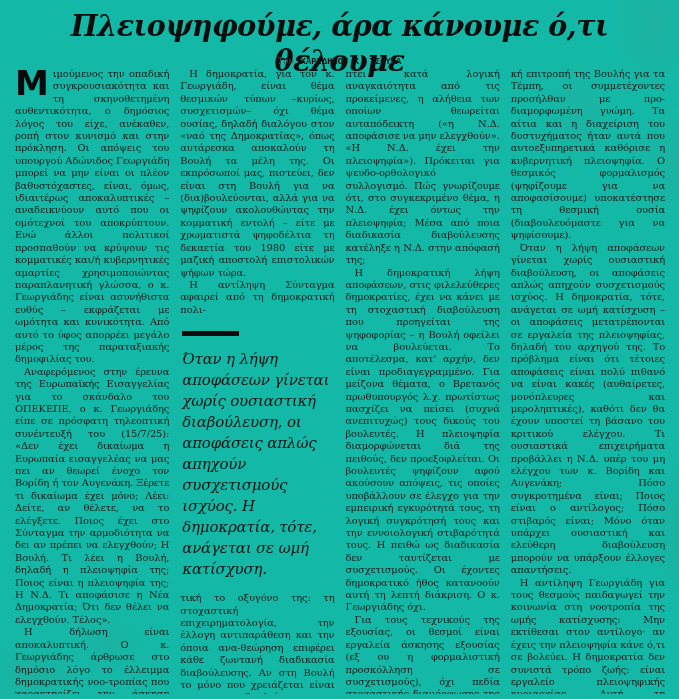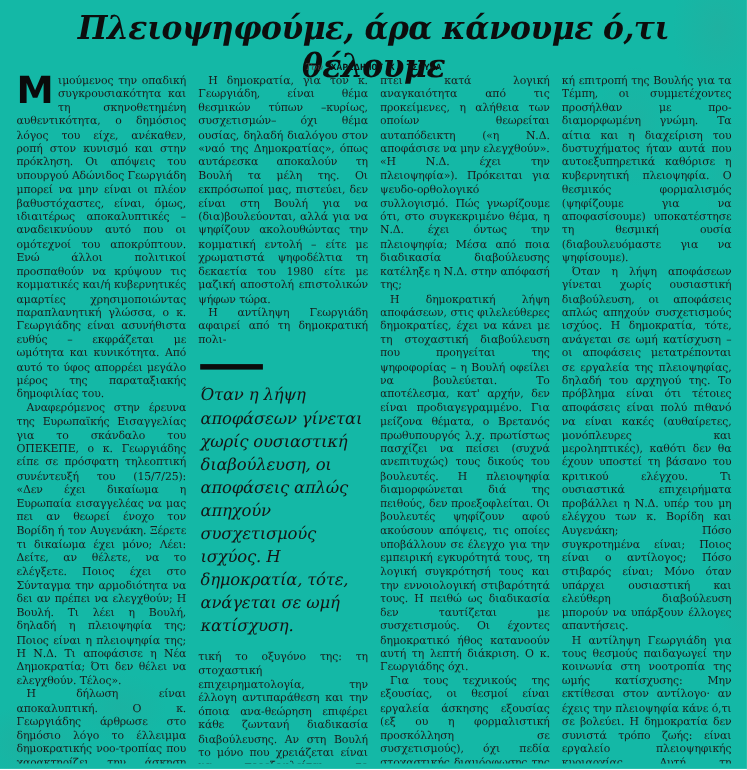--- a/index.html
+++ b/index.html
@@ -69,21 +69,21 @@
     <div class="col">
       <p class="para">
         <span class="dropcap">Μ</span><b class="lead-word">ιμούμενος</b><span> την οπαδική συγκρουσιακότητα και τη σκηνοθετημένη αυθεντικότητα, ο δημόσιος λόγος του είχε, ανέκαθεν, ροπή στον κυνισμό και στην πρόκληση. Οι απόψεις του υπουργού Αδώνιδος Γεωργιάδη μπορεί να μην είναι οι πλέον βαθυστόχαστες, είναι, όμως, ιδιαιτέρως αποκαλυπτικές – αναδεικνύουν αυτό που οι ομότεχνοί του αποκρύπτουν. Ενώ άλλοι πολιτικοί προσπαθούν να κρύψουν τις κομματικές και/ή κυβερνητικές αμαρτίες χρησιμοποιώντας παραπλανητική γλώσσα, ο κ. Γεωργιάδης είναι ασυνήθιστα ευθύς – εκφράζεται με ωμότητα και κυνικότητα. Από αυτό το ύφος απορρέει μεγάλο μέρος της παραταξιακής δημοφιλίας του.</span>
       </p>
       <p class="para indent">Αναφερόμενος στην έρευνα της Ευρωπαϊκής Εισαγγελίας για το σκάνδαλο του ΟΠΕΚΕΠΕ, ο κ. Γεωργιάδης είπε σε πρόσφατη τηλεοπτική συνέντευξή του (15/7/25): «Δεν έχει δικαίωμα η Ευρωπαία εισαγγελέας να μας πει αν θεωρεί ένοχο τον Βορίδη ή τον Αυγενάκη. Ξέρετε τι δικαίωμα έχει μόνο; Λέει: Δείτε, αν θέλετε, να το ελέγξετε. Ποιος έχει στο Σύνταγμα την αρμοδιότητα να δει αν πρέπει να ελεγχθούν; Η Βουλή. Τι λέει η Βουλή, δηλαδή η πλειοψηφία της; Ποιος είναι η πλειοψηφία της; Η Ν.Δ. Τι αποφάσισε η Νέα Δημοκρατία; Ότι δεν θέλει να ελεγχθούν. Τέλος».</p>
       <p class="para indent">Η δήλωση είναι αποκαλυπτική. Ο κ. Γεωργιάδης άρθρωσε στο δημόσιο λόγο το έλλειμμα δημοκρατικής νοο-τροπίας που χαρακτηρίζει την άσκηση εξουσίας του κόμματός του και, ευρύτερα, των κυβερνητικών κομμάτων στην Ελλάδα. Όταν οι κυβερνητικές πράξεις ελέγχονται, τα αντίστοιχα κόμματα αμύνονται, ενεργοποιώντας ανακλαστικά τον αυταρχικό φορμαλισμό.</p>
     </div>
 
     <div class="col">
       <p class="para indent">Η δημοκρατία, για τον κ. Γεωργιάδη, είναι θέμα θεσμικών τύπων –κυρίως, συσχετισμών– όχι θέμα ουσίας, δηλαδή διαλόγου στον «ναό της Δημοκρατίας», όπως αυτάρεσκα αποκαλούν τη Βουλή τα μέλη της. Οι εκπρόσωποί μας, πιστεύει, δεν είναι στη Βουλή για να (δια)βουλεύονται, αλλά για να ψηφίζουν ακολουθώντας την κομματική εντολή – είτε με χρωματιστά ψηφοδέλτια τη δεκαετία του 1980 είτε με μαζική αποστολή επιστολικών ψήφων τώρα.</p>
-      <p class="para indent">Η αντίληψη Γεωργιάδη αφαιρεί από τη δημοκρατική πολι-</p>
+      <p class="para indent">Η αντίληψη Σύνταγμα αφαιρεί από τη δημοκρατική πολι-</p>
       <div class="quote-rule"></div>
       <div class="pullquote">Όταν η λήψη αποφάσεων γίνεται χωρίς ουσιαστική διαβούλευση, οι αποφάσεις απλώς απηχούν συσχετισμούς ισχύος. Η δημοκρατία, τότε, ανάγεται σε ωμή κατίσχυση.</div>
       <p class="para">τική το οξυγόνο της: τη στοχαστική επιχειρηματολογία, την έλλογη αντιπαράθεση και την όποια ανα-θεώρηση επιφέρει κάθε ζωντανή διαδικασία διαβούλευσης. Αν στη Βουλή το μόνο που χρειάζεται είναι να προεξοφλείται το αποτέλεσμα της λήψης αποφάσεων με βάση τους αριθμητικούς συσχετισμούς των τελευταίων εκλογών, δεν χρειάζεται καν η Βουλή – αρκούν οι αλγόριθμοι.</p>
 
     </div>
 
     <div class="col">
       <p class="para">πτει κατά λογική αναγκαιότητα από τις προκείμενες, η αλήθεια των οποίων θεωρείται αυταπόδεικτη («η Ν.Δ. αποφάσισε να μην ελεγχθούν». «Η Ν.Δ. έχει την πλειοψηφία»). Πρόκειται για ψευδο-ορθολογικό συλλογισμό. Πώς γνωρίζουμε ότι, στο συγκεκριμένο θέμα, η Ν.Δ. έχει όντως την πλειοψηφία; Μέσα από ποια διαδικασία διαβούλευσης κατέληξε η Ν.Δ. στην απόφασή της;</p>
       <p class="para indent">Η δημοκρατική λήψη αποφάσεων, στις φιλελεύθερες δημοκρατίες, έχει να κάνει με τη στοχαστική διαβούλευση που προηγείται της ψηφοφορίας – η Βουλή οφείλει να βουλεύεται. Το αποτέλεσμα, κατ' αρχήν, δεν είναι προδιαγεγραμμένο. Για μείζονα θέματα, ο Βρετανός πρωθυπουργός λ.χ. πρωτίστως πασχίζει να πείσει (συχνά ανεπιτυχώς) τους δικούς του βουλευτές. Η πλειοψηφία διαμορφώνεται διά της πειθούς, δεν προεξοφλείται. Οι βουλευτές ψηφίζουν αφού ακούσουν απόψεις, τις οποίες υποβάλλουν σε έλεγχο για την εμπειρική εγκυρότητά τους, τη λογική συγκρότησή τους και την εννοιολογική στιβαρότητά τους. Η πειθώ ως διαδικασία δεν ταυτίζεται με συσχετισμούς. Οι έχοντες δημοκρατικό ήθος κατανοούν αυτή τη λεπτή διάκριση. Ο κ. Γεωργιάδης όχι.</p>
       <p class="para indent">Για τους τεχνικούς της εξουσίας, οι θεσμοί είναι εργαλεία άσκησης εξουσίας (εξ ου η φορμαλιστική προσκόλληση σε συσχετισμούς), όχι πεδία στοχαστικής διαμόρφωσης της συλλογικής κρίσης. Ο κ. Ερντογάν επέκρινε τους διαδηλωτές στο πάρκο Γκεζί της Κωνσταντινούπολης, δηλώνοντας ότι μόνο η κυβέρνησή του εκφράζει τον λαό. «Όταν ανοίξουν οι κάλπες, όλα τα άλλα είναι υποσημειώσεις της Ιστορίας», είπε (30/3/2014). Στην ερευνητι-</p>

